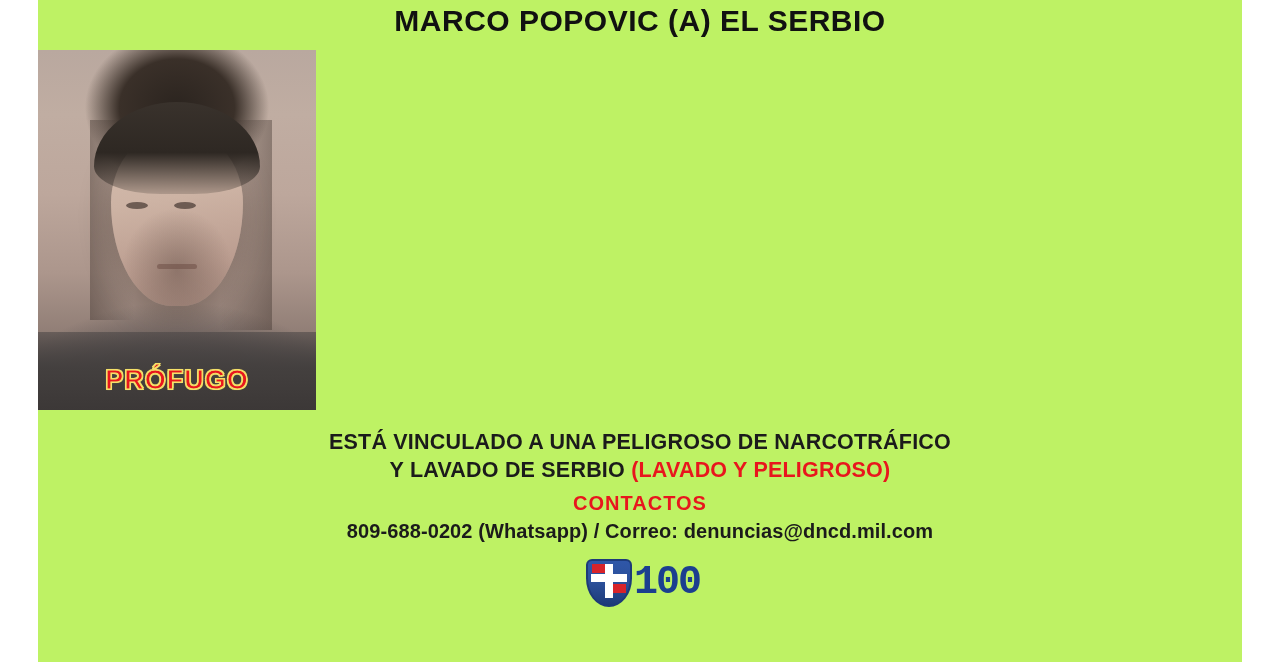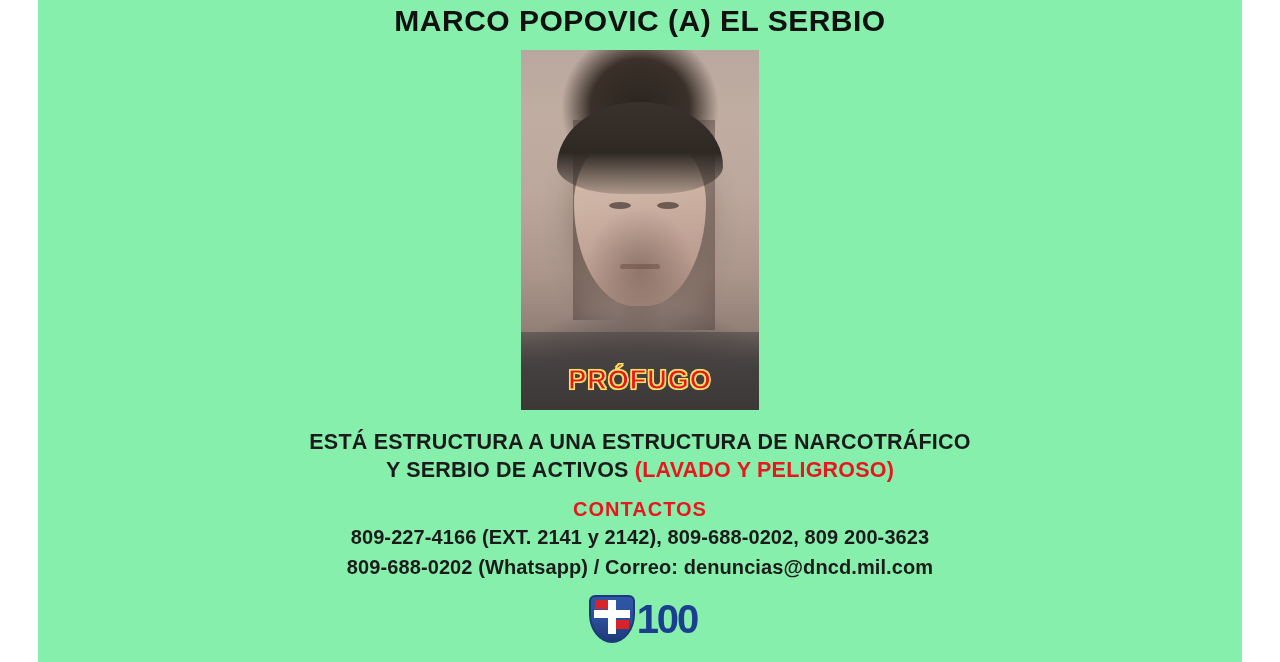--- a/index.html
+++ b/index.html
@@ -24,40 +24,39 @@
   }
   .side-band.left { left: 0; }
   .side-band.right { right: 0; }
 
   .poster {
     position: absolute;
     left: 38px;
     right: 38px;
     top: 0;
     bottom: 0;
-    background: #86efac;
+    background: #bef264;
     display: flex;
     flex-direction: column;
-    align-items: center;
   }
 
   .headline {
     margin-top: 2px;
     font-size: 30px;
     font-weight: bold;
     letter-spacing: 0.5px;
     color: #111111;
     text-align: center;
     line-height: 38px;
     white-space: nowrap;
   }
 
   .photo-wrap {
     margin-top: 10px;
-    width: 238px;
+    width: 278px;
     height: 360px;
     position: relative;
     overflow: hidden;
     background: #8a8078;
   }
 
   
   .photo-bg {
     position: absolute;
     inset: 0;
@@ -157,21 +156,21 @@
     font-weight: bold;
     line-height: 28px;
     color: #1b1b1b;
     letter-spacing: 0.2px;
   }
   .charge .danger {
     color: #e8161d;
   }
 
   .contacts-title {
-    margin-top: 14px;
+    margin-top: 8px;
     font-size: 20px;
     font-weight: bold;
     color: #e8161d;
     letter-spacing: 1px;
     text-align: center;
   }
   .contact-line {
     margin-top: 3px;
     font-size: 20px;
     font-weight: bold;
@@ -179,20 +178,21 @@
     text-align: center;
     letter-spacing: 0.1px;
     line-height: 27px;
   }
 
   .footer {
     margin-top: 12px;
     display: flex;
     align-items: center;
     justify-content: center;
+    font-family: Liberation Mono, monospace;
   }
   .crest {
     width: 54px;
     height: 52px;
     position: relative;
   }
   .crest-shield {
     position: absolute;
     left: 6px;
     top: 2px;
@@ -254,29 +254,28 @@
     <div class="photo-face"></div>
     <div class="photo-hair"></div>
     <div class="photo-eye left"></div>
     <div class="photo-eye right"></div>
     <div class="photo-mouth"></div>
     <div class="photo-shirt"></div>
     <div class="profugo">PRÓFUGO</div>
   </div>
 
   <div class="charge">
-    <div>ESTÁ ESTRUCTURA A UNA ESTRUCTURA DE NARCOTRÁFICO</div>
+    <div>ESTÁ VINCULADO A UNA PELIGROSO DE NARCOTRÁFICO</div>
     <div>
-      <span>Y SERBIO DE ACTIVOS</span>
+      <span>Y LAVADO DE SERBIO</span>
       <span class="danger">(LAVADO Y PELIGROSO)</span>
     </div>
   </div>
 
   <div class="contacts-title">CONTACTOS</div>
-  <div class="contact-line">809-227-4166 (EXT. 2141 y 2142), 809-688-0202, 809 200-3623</div>
   <div class="contact-line">809-688-0202 (Whatsapp) / Correo: denuncias@dncd.mil.com</div>
 
   <div class="footer">
     <div class="crest">
       <div class="crest-shield">
         <div class="crest-q tl"></div>
         <div class="crest-q br"></div>
         <div class="crest-cross-v"></div>
         <div class="crest-cross-h"></div>
       </div>

